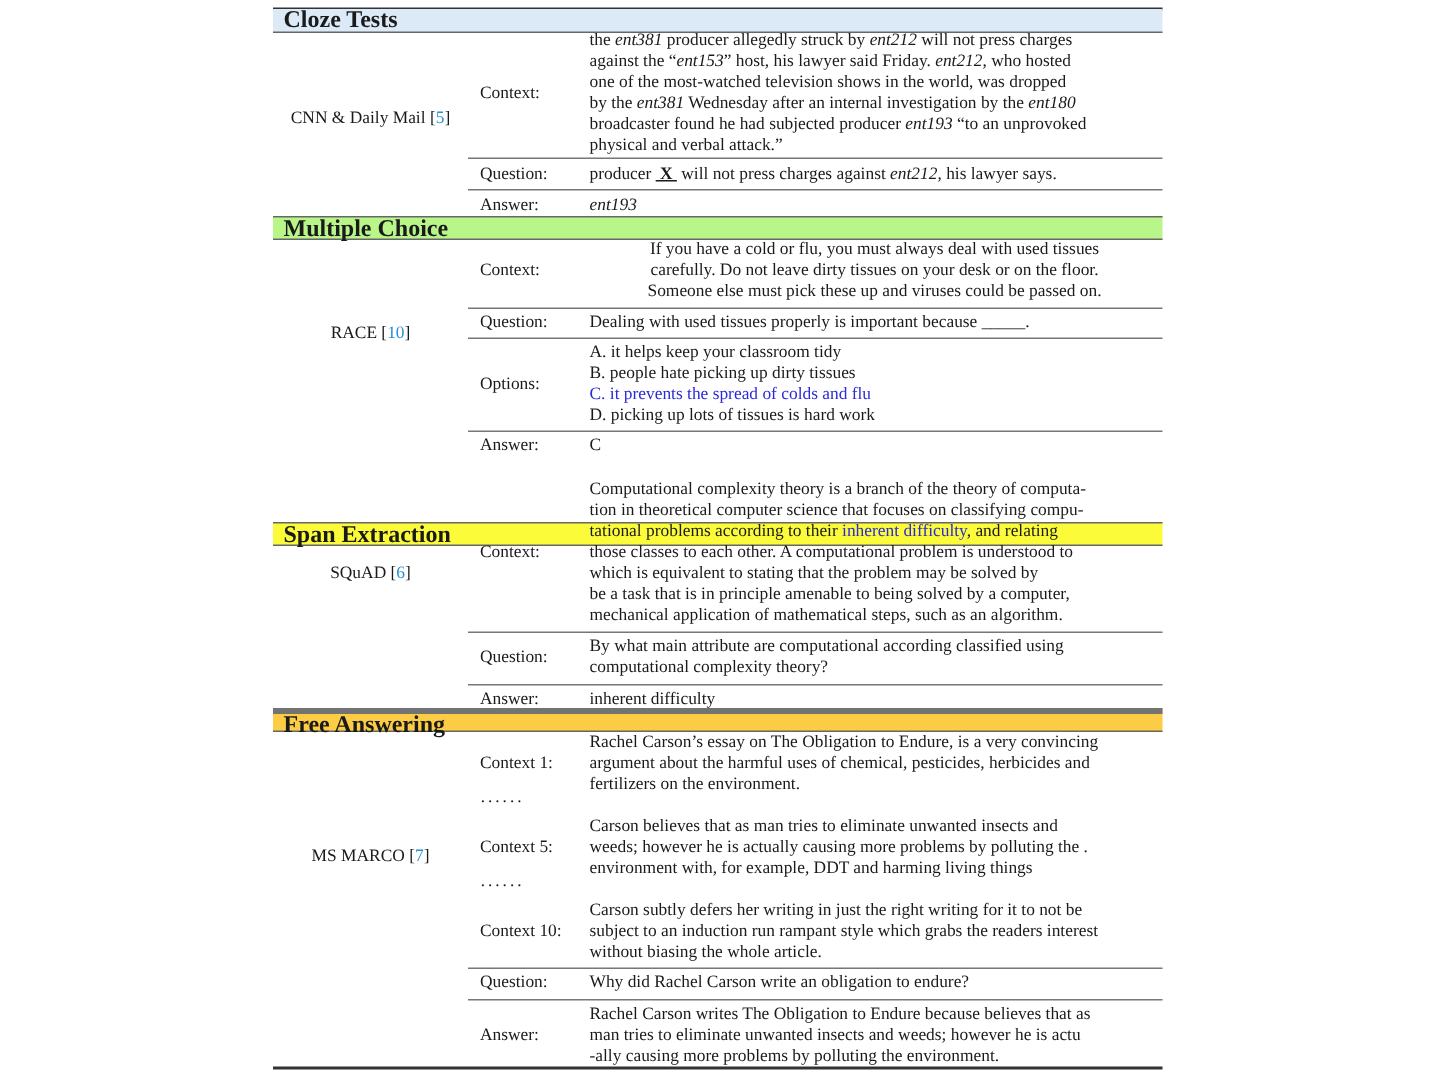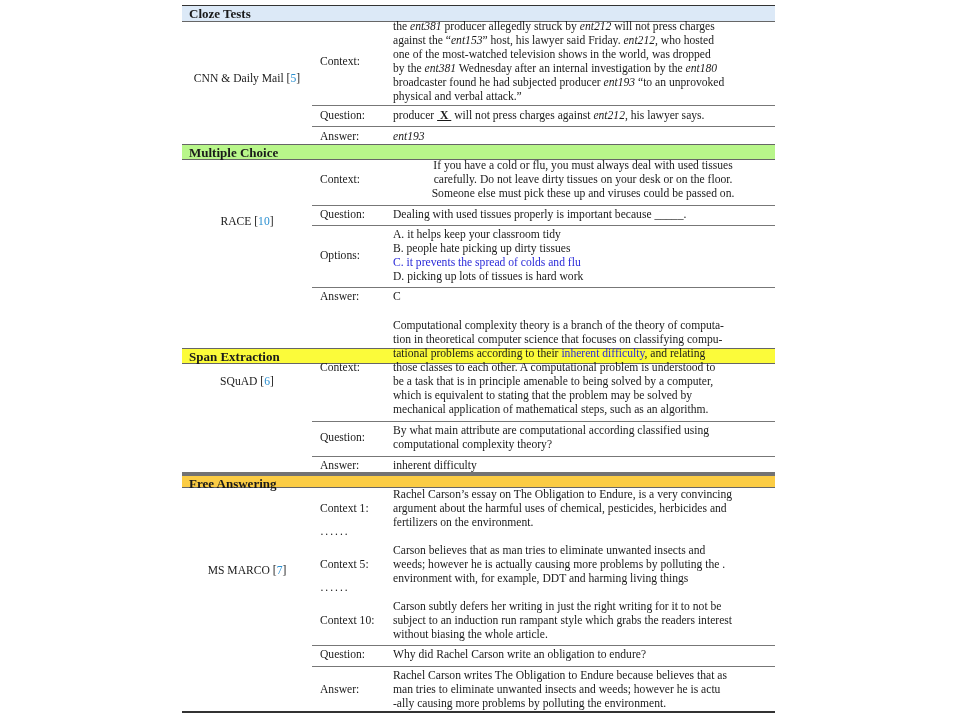--- a/index.html
+++ b/index.html
@@ -2,21 +2,21 @@
 <html><head>
 <meta charset="utf-8">
 <style>
   html, body { margin:0; padding:0; background:#ffffff; }
   body { width:960px; height:718px; position:relative; overflow:hidden;
          font-family:"Liberation Serif", "DejaVu Serif", serif; color:#1a1a1a; }
   .tbl { position:absolute; left:182px; top:5px; width:593px; }
   .toprule { position:absolute; left:0; right:0; top:0; height:2px; background:#333; }
   .botrule { position:absolute; left:0; right:0; height:2px; background:#333; }
   .section-head { position:absolute; left:0; right:0; height:16px; font-weight:bold;
-                  font-size:13px; line-height:16px; padding-left:7px; box-sizing:border-box;
+                  font-size:16px; line-height:16px; padding-left:7px; box-sizing:border-box;
                   border-bottom:1px solid #666; }
   .ds { position:absolute; left:0; width:130px; text-align:center; font-size:11.6px; line-height:14px; }
   .lbl { position:absolute; left:138px; width:80px; font-size:11.6px; line-height:14px; }
   .txt { position:absolute; left:211px; width:380px; font-size:11.6px; line-height:14px; }
   .hline { position:absolute; left:130px; right:0; height:1px; background:#777; }
   .ref { color:#2a8fd0; }
   .hl { color:#2a2ad8; }
   i { font-style:italic; }
   .blank { font-weight:bold; text-decoration:underline; }
 </style>
@@ -74,22 +74,22 @@
   <div class="section-head" style="top:299px;background:#fbfb3a;border-top:1px solid #666;margin-top:44px;">
     <span>Span Extraction</span>
   </div>
   <div class="ds" style="top:370px;"><span>SQuAD</span> [<span class="ref">6</span>]</div>
   <div class="lbl" style="top:356px;">Context:</div>
   <div class="txt" style="top:314px;">
     <div>Computational complexity theory is a branch of the theory of computa-</div>
     <div>tion in theoretical computer science that focuses on classifying compu-</div>
     <div><span>tational problems according to their </span><span class="hl">inherent difficulty</span><span>, and relating</span></div>
     <div>those classes to each other.  A computational problem is understood to</div>
+    <div>which is equivalent to stating that the problem may be solved by</div>
     <div>be a task that is in principle amenable to being solved by a computer,</div>
-    <div>which is equivalent to stating that the problem may be solved by</div>
     <div>mechanical application of mathematical steps, such as an algorithm.</div>
   </div>
   <div class="hline" style="top:416px;"></div>
   <div class="lbl" style="top:426px;">Question:</div>
   <div class="txt" style="top:419px;">
     <div>By what main attribute are computational according classified using</div>
     <div>computational complexity theory?</div>
   </div>
   <div class="hline" style="top:451px;"></div>
   <div class="lbl" style="top:454px;">Answer:</div>

